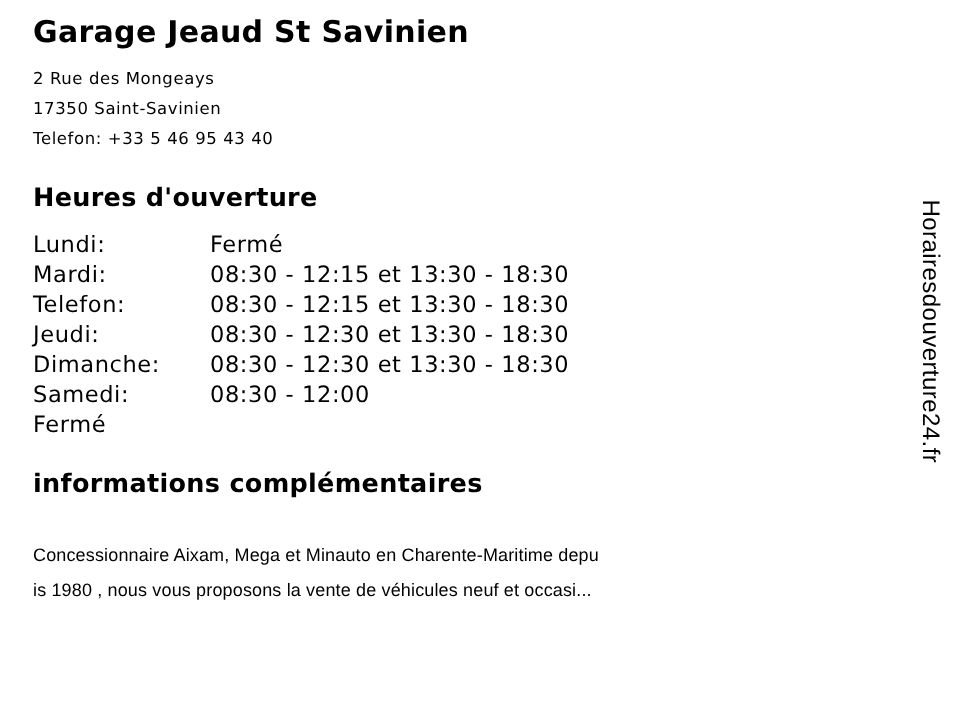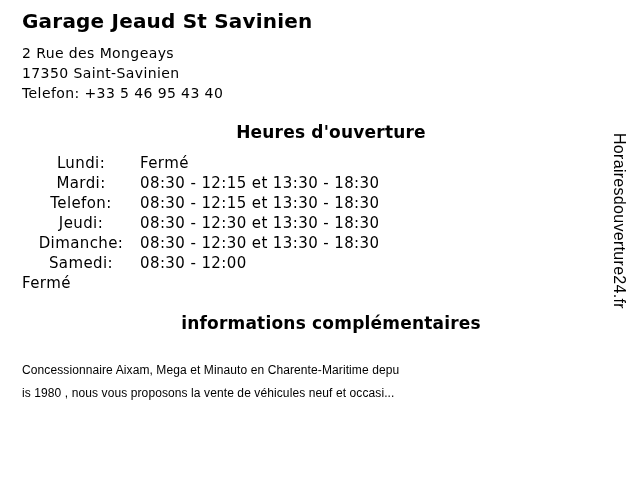--- a/index.html
+++ b/index.html
@@ -20,42 +20,41 @@
   }
   .title {
     margin: 0;
     font-size: 20px;
     font-weight: bold;
     line-height: 24px;
     letter-spacing: 0.2px;
   }
   .contact {
     margin-top: 10px;
-    font-size: 14px;
+    font-size: 11px;
     line-height: 20px;
     letter-spacing: 0.4px;
   }
   .section-heading {
     margin: 0;
     font-size: 17px;
     font-weight: bold;
     line-height: 21px;
     letter-spacing: 0.2px;
-    text-align: center;
   }
   .hours-heading { margin-top: 19px; }
   .info-heading  { margin-top: 20px; }
   .hours-table {
     margin-top: 10px;
     font-size: 15px;
     line-height: 20px;
     letter-spacing: 0.4px;
   }
   .hours-row { display: flex; }
-  .hours-day { flex: 0 0 118px; width: 118px; text-align: center; }
+  .hours-day { flex: 0 0 118px; width: 118px; }
   .info-text {
     margin-top: 25px;
     font-size: 12px;
     line-height: 23px;
     font-family: "Liberation Sans", sans-serif;
     letter-spacing: 0.1px;
     white-space: nowrap;
   }
   .watermark {
     position: absolute;

